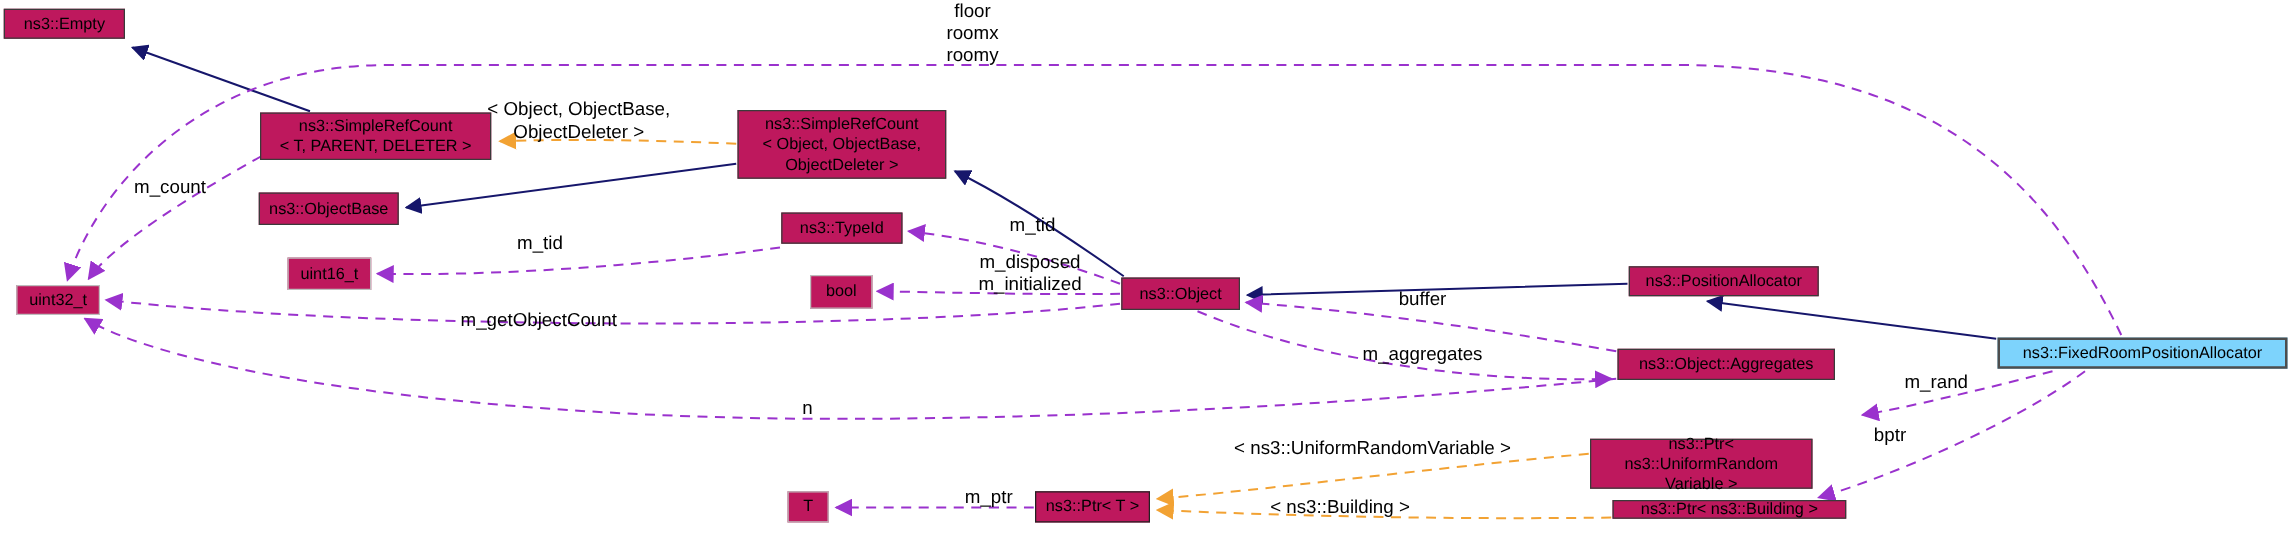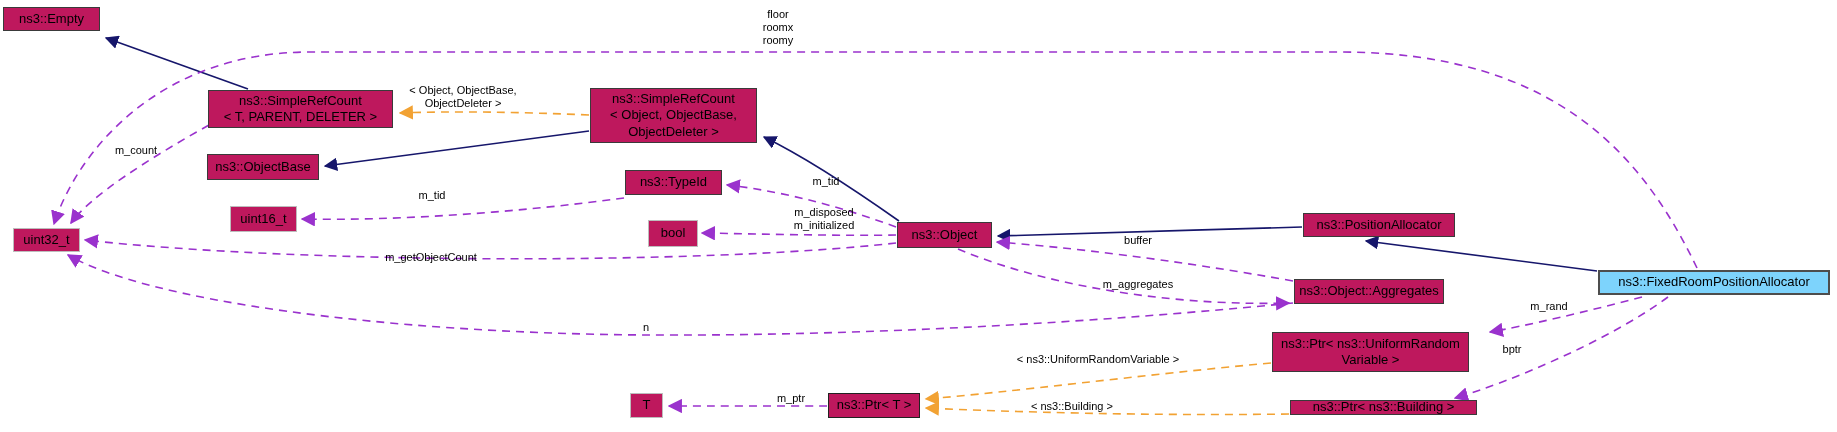--- a/index.html
+++ b/index.html
@@ -6,21 +6,21 @@
   #canvas{position:relative;width:1837px;height:432px;background:#ffffff;overflow:hidden;
           font-family:"Liberation Sans","DejaVu Sans",sans-serif;}
   #edges{position:absolute;left:0;top:0;width:1837px;height:432px;}
   .node{position:absolute;box-sizing:border-box;display:flex;align-items:center;justify-content:center;
         text-align:center;white-space:pre-line;background:#be185d;color:#000000;
         font-size:13px;line-height:1.25;border:1px solid #3a3a3a;z-index:2;}
   .node.external{border-color:#bdbdbd;}
   .node.highlight{background:#7dd3fc;border:2px solid #4d4d4d;}
   .node.bold-border{border-width:1.5px;border-color:#222222;}
   .elabel{position:absolute;transform:translate(-50%,-50%);text-align:center;white-space:pre-line;
-          font-size:11px;line-height:1.18;color:#000000;z-index:3;}
+          font-size:15px;line-height:1.18;color:#000000;z-index:3;}
 </style>
 </head>
 <body>
 
 <div id="canvas">
 
   <svg id="edges" width="1837" height="432" viewBox="0 0 1837 432">
     <defs>
       <marker id="arr-navy" viewBox="0 0 10 10" refX="9" refY="5" markerWidth="8.5" markerHeight="8.5" orient="auto">
         <path d="M0,0 L10,5 L0,10 z" fill="#16166b"></path>
@@ -81,23 +81,23 @@
   <div class="node external" style="left:648px;top:220px;width:50px;height:27px">bool</div>
 
   <div class="node external" style="left:13px;top:228px;width:67px;height:24px">uint32_t</div>
 
   <div class="node" style="left:897px;top:222px;width:95px;height:26px">ns3::Object</div>
 
   <div class="node" style="left:1303px;top:213px;width:152px;height:24px">ns3::PositionAllocator</div>
 
   <div class="node highlight" style="left:1598px;top:270px;width:232px;height:25px">ns3::FixedRoomPositionAllocator</div>
 
-  <div class="node" style="left:1294px;top:279px;width:150px;height:25px">ns3::Object::Aggregates</div>
+  <div class="node" style="left:1294px;top:279px;width:174px;height:25px">ns3::Object::Aggregates</div>
 
-  <div class="node" style="left:1272px;top:332px;width:197px;height:40px">ns3::Ptr&lt; ns3::UniformRandom
+  <div class="node" style="left:1272px;top:351px;width:178px;height:40px">ns3::Ptr&lt; ns3::UniformRandom
 Variable &gt;</div>
 
   <div class="node" style="left:1290px;top:400px;width:187px;height:15px">ns3::Ptr&lt; ns3::Building &gt;</div>
 
   <div class="node bold-border" style="left:828px;top:393px;width:92px;height:25px">ns3::Ptr&lt; T &gt;</div>
 
   <div class="node external" style="left:630px;top:393px;width:33px;height:25px">T</div>
 
   <div class="elabel" style="left:778px;top:27px">floor
 roomx

